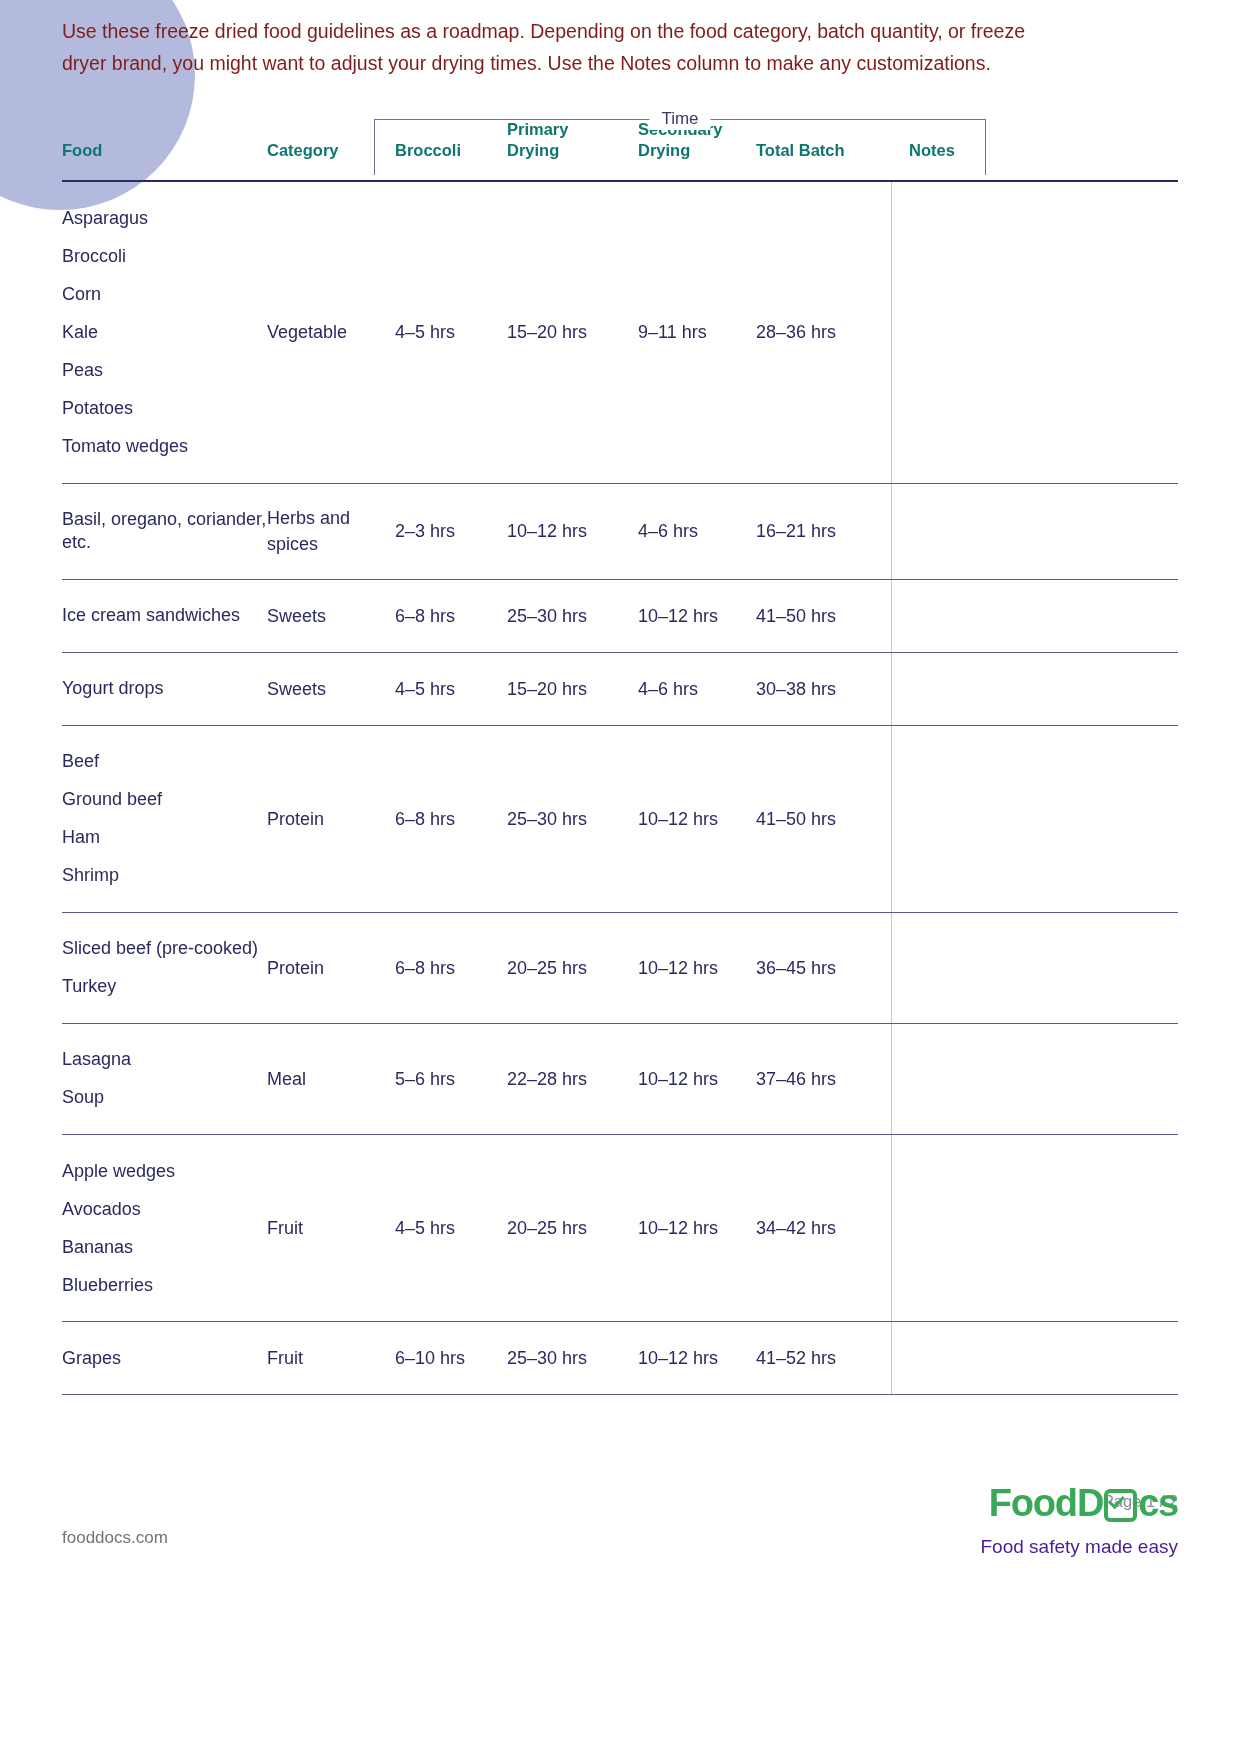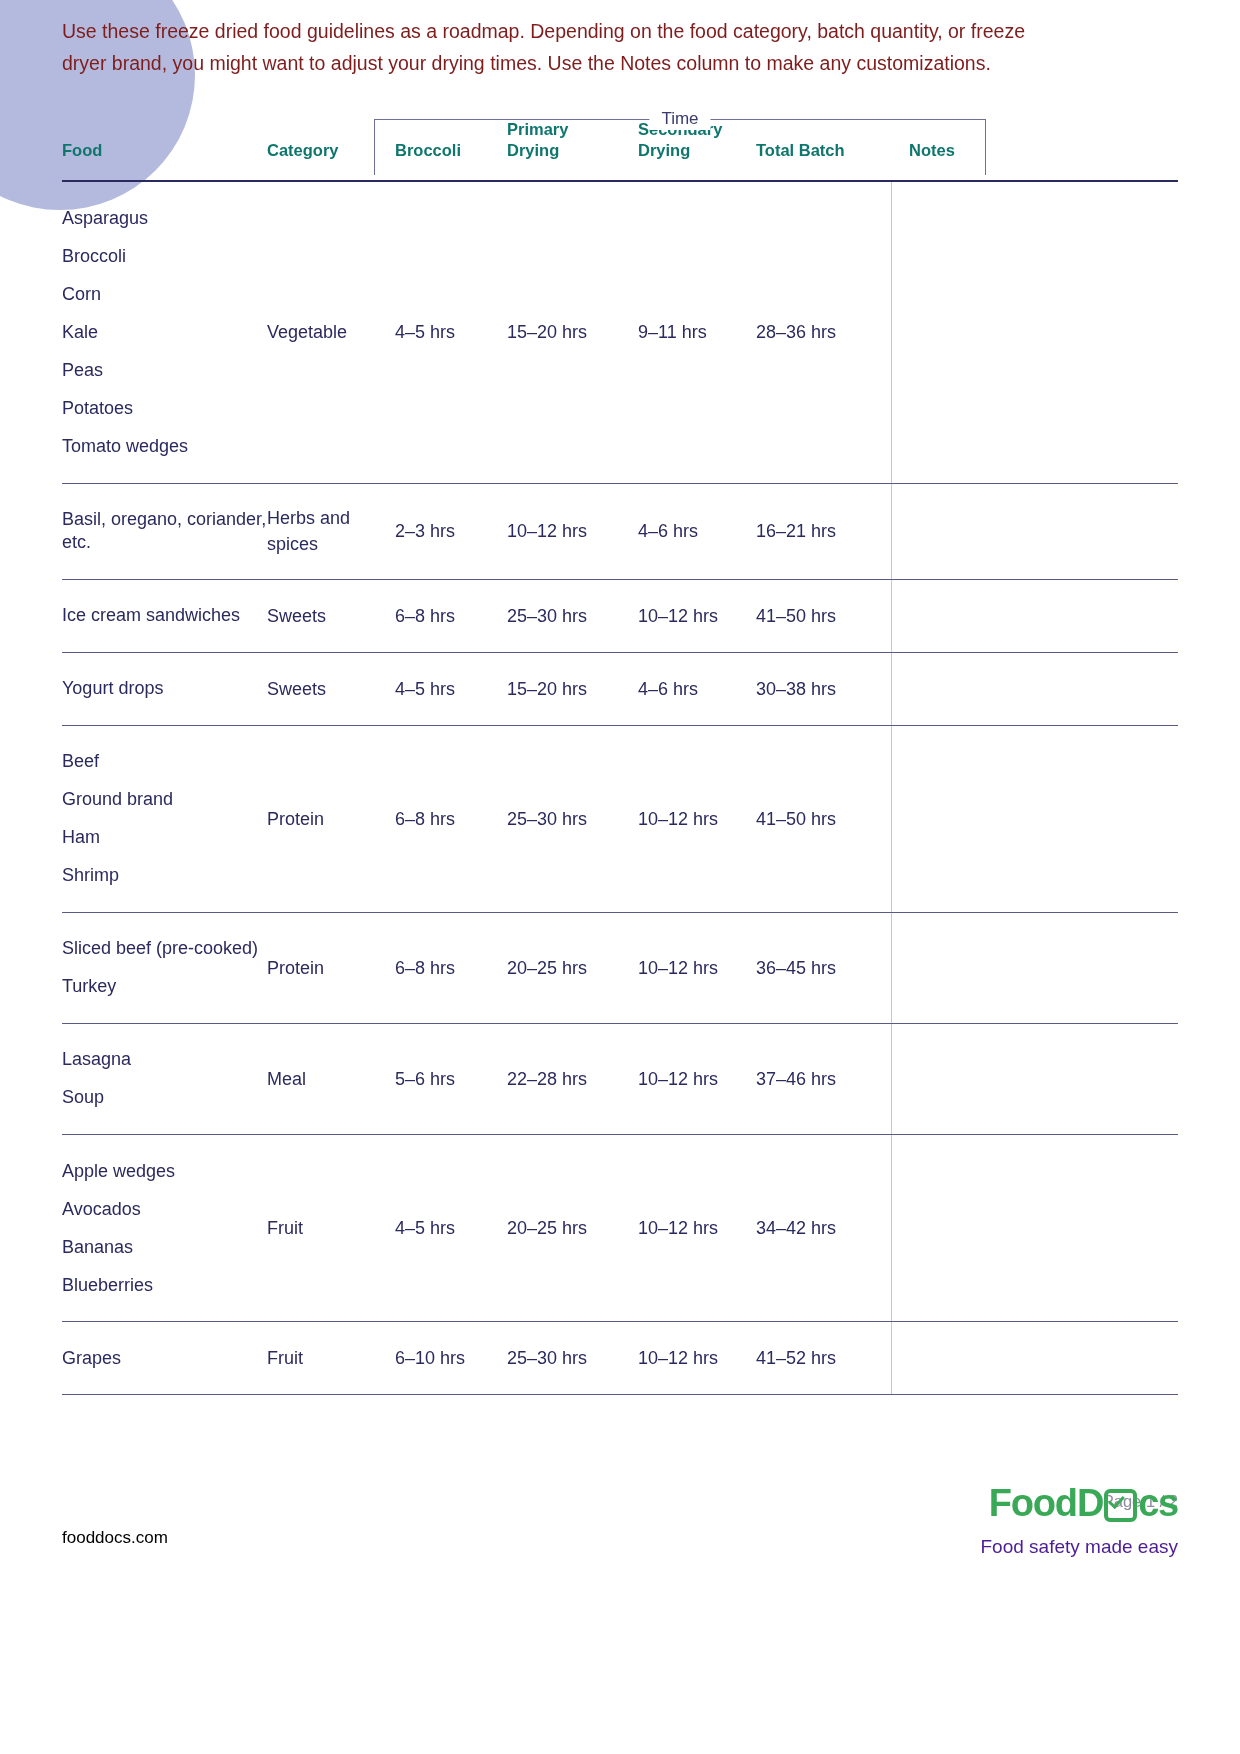--- a/index.html
+++ b/index.html
@@ -202,21 +202,21 @@
   .tagline {
     margin-top: 14px;
     font-size: 19px;
     color: #4c1d95;
   }
   .site-url {
     position: absolute;
     left: 62px;
     top: 1512px;
     font-size: 17px;
-    color: #000000;
+    color: #737373;
   }
 </style>
 </head>
 <body>
 
 <div class="deco-circle"></div>
 
 <div class="page">
 
   <p class="doc-subtitle">Use these freeze dried food guidelines as a roadmap. Depending on the food category, batch quantity, or freeze dryer brand, you might want to adjust your drying times. Use the Notes column to make any customizations.</p>
@@ -310,21 +310,21 @@
             <td>4–5 hrs</td>
             <td>15–20 hrs</td>
             <td>4–6 hrs</td>
             <td>30–38 hrs</td>
             <td class="cell-notes"></td>
           </tr>
           <tr class="group-row">
             <td>
               <ul class="food-list">
                 <li>Beef</li>
-                <li>Ground brand</li>
+                <li>Ground beef</li>
                 <li>Ham</li>
                 <li>Shrimp</li>
               </ul>
             </td>
             <td class="cat-cell">Protein</td>
             <td>6–8 hrs</td>
             <td>25–30 hrs</td>
             <td>10–12 hrs</td>
             <td>41–50 hrs</td>
             <td class="cell-notes"></td>

